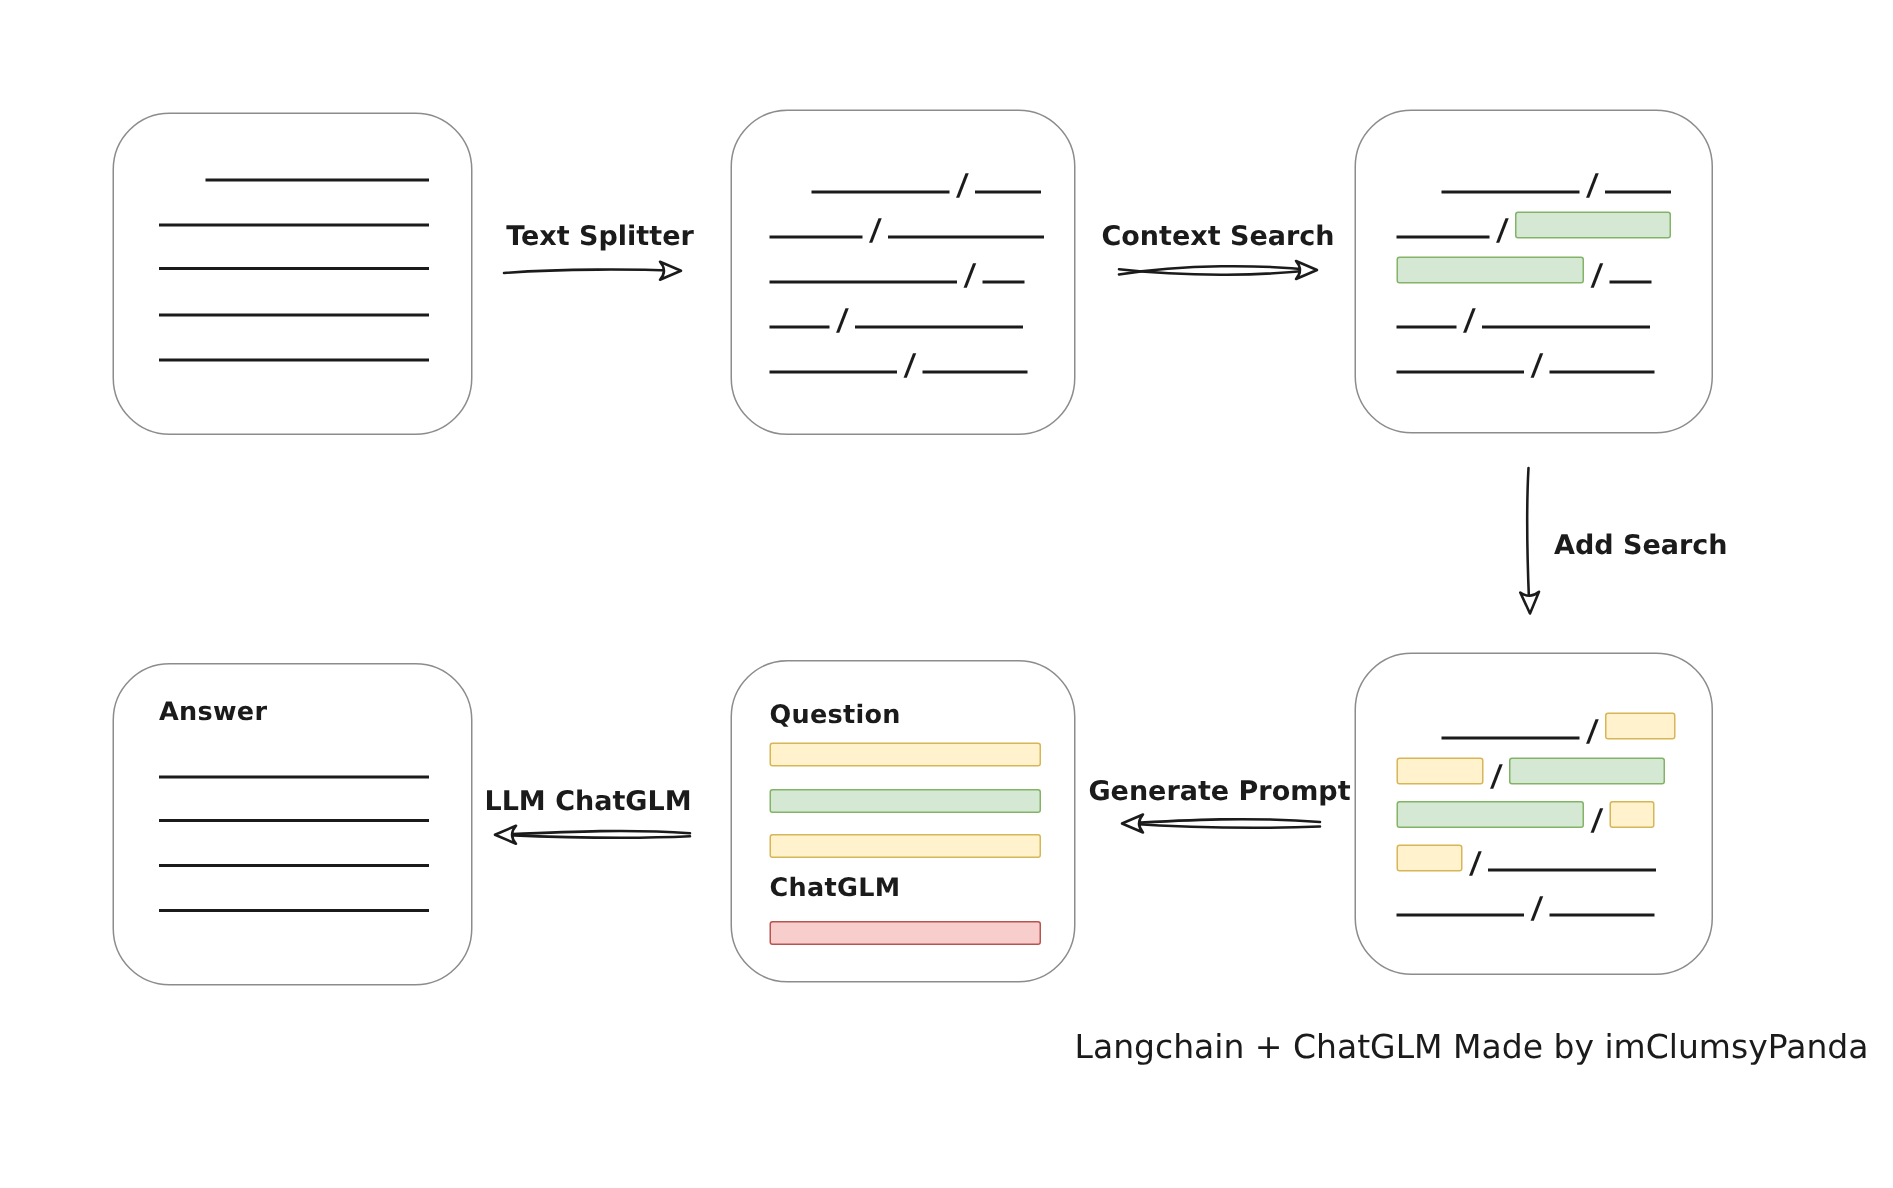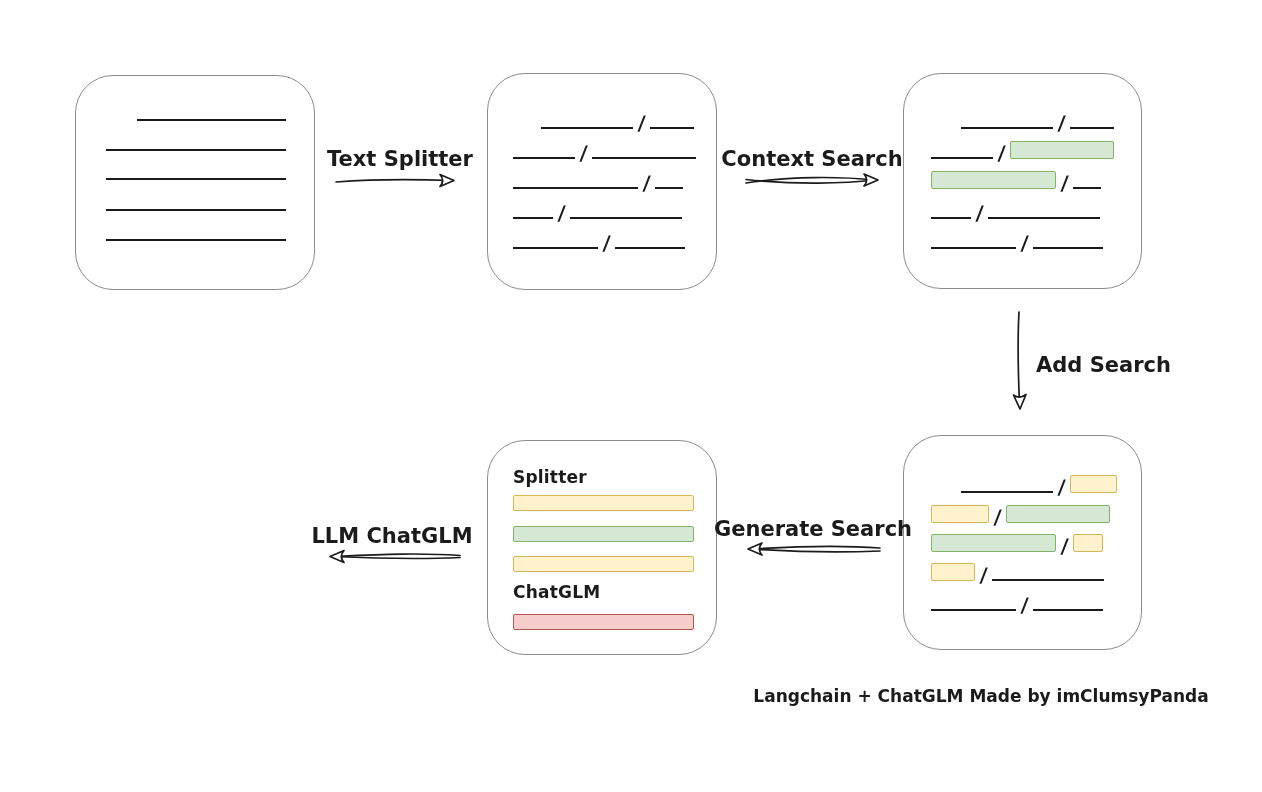--- a/index.html
+++ b/index.html
@@ -25,29 +25,29 @@
     display:inline-block;box-sizing:border-box;border-radius:2px;flex:none;
     border:1.6px solid #000;
   }
   .chip-green{background:var(--green-fill,#d5e8d4);border-color:var(--green-stroke,#82b366);}
   .chip-yellow{background:var(--yellow-fill,#fff2cc);border-color:var(--yellow-stroke,#d6b656);}
   .chip-red{background:var(--red-fill,#f8cecc);border-color:var(--red-stroke,#b85450);}
   .box-title{
     font-size:17px;font-weight:600;line-height:1.2;letter-spacing:0.2px;
   }
   .arrow-label{
-    position:absolute;font-size:21px;font-weight:600;white-space:nowrap;
+    position:absolute;font-size:18px;font-weight:600;white-space:nowrap;
     transform:translateX(-50%);
   }
   .arrow-label.no-center{transform:none;}
   .arrow-svg{position:absolute;overflow:visible;}
   .arrow-svg path{stroke:var(--ink,#1b1b1b);fill:none;stroke-width:1.7;stroke-linecap:round;stroke-linejoin:round;}
   .arrow-svg path.head{fill:#ffffff;}
   .caption{
-    position:absolute;font-size:17px;font-weight:700;white-space:nowrap;transform:translateX(-50%);
+    position:absolute;font-size:22px;font-weight:400;white-space:nowrap;transform:translateX(-50%);
   }
 </style>
 </head>
 <body>
 
 <div class="canvas">
 
   <div class="node" style="left: 75px; top: 75px; width: 240px; height: 215px;">
       <div class="row" style="left: 30px; top: 19px;">
         <span class="seg-line" style="width: 149px; margin-left: 31px;"></span>
@@ -141,36 +141,53 @@
         <span class="seg-line" style="width: 112px;"></span>
       </div>
       <div class="row" style="left: 27px; top: 149px;">
         <span class="seg-line" style="width: 85px;"></span>
         <span class="slash">/</span>
         <span class="seg-line" style="width: 70px;"></span>
       </div>
     </div>
   <div class="node" style="left: 487px; top: 440px; width: 230px; height: 215px;">
       <div class="row" style="left: 25px; top: 20px;">
-        <span class="box-title">Splitter</span>
+        <span class="box-title">Question</span>
       </div>
       <div class="row" style="left: 25px; top: 44px;">
         <span class="chip chip-yellow" style="width: 181px; height: 16px;"></span>
       </div>
       <div class="row" style="left: 25px; top: 75px;">
         <span class="chip chip-green" style="width: 181px; height: 16px;"></span>
       </div>
       <div class="row" style="left: 25px; top: 105px;">
         <span class="chip chip-yellow" style="width: 181px; height: 16px;"></span>
       </div>
       <div class="row" style="left: 25px; top: 135px;">
         <span class="box-title">ChatGLM</span>
       </div>
       <div class="row" style="left: 25px; top: 163px;">
         <span class="chip chip-red" style="width: 181px; height: 16px;"></span>
+      </div>
+    </div>
+  <div class="node" style="left: 75px; top: 442px; width: 240px; height: 215px;">
+      <div class="row" style="left: 30px; top: 16px;">
+        <span class="box-title">Answer</span>
+      </div>
+      <div class="row" style="left: 30px; top: 50px;">
+        <span class="seg-line" style="width: 180px;"></span>
+      </div>
+      <div class="row" style="left: 30px; top: 79px;">
+        <span class="seg-line" style="width: 180px;"></span>
+      </div>
+      <div class="row" style="left: 30px; top: 109px;">
+        <span class="seg-line" style="width: 180px;"></span>
+      </div>
+      <div class="row" style="left: 30px; top: 139px;">
+        <span class="seg-line" style="width: 180px;"></span>
       </div>
     </div>
 
   <svg class="arrow-svg" style="left:330px;top:170px" width="140" height="22" viewBox="0 0 140 22">
     <path d="M6,12 C 45,9 95,9.5 121,10.5"></path>
     <path class="head" d="M110,4.5 L124,10.5 L110,16.5 C 113.5,12.5 113.5,8.5 110,4.5 Z"></path>
   </svg>
   <div class="arrow-label" style="left:400px;top:147px">Text Splitter</div>
 
   <svg class="arrow-svg" style="left:740px;top:170px" width="152" height="22" viewBox="0 0 152 22">
@@ -184,21 +201,21 @@
     <path d="M11,4 C 9,40 10.5,72 11.5,96"></path>
     <path class="head" d="M5.5,87 L12,101 L18,86.5 C 13.8,90 9.8,90 5.5,87 Z"></path>
   </svg>
   <div class="arrow-label no-center" style="left:1036px;top:353px">Add Search</div>
 
   <svg class="arrow-svg" style="left:734px;top:539px" width="152" height="22" viewBox="0 0 152 22">
     <path d="M146,9 C 100,5.5 58,7.5 17,10"></path>
     <path d="M146,12 C 98,14 55,12.5 17,10"></path>
     <path class="head" d="M28,4 L14,10 L28,16 C 24.5,12 24.5,8 28,4 Z"></path>
   </svg>
-  <div class="arrow-label" style="left:813px;top:517px">Generate Search</div>
+  <div class="arrow-label" style="left:813px;top:517px">Generate Prompt</div>
 
   <svg class="arrow-svg" style="left:318px;top:546px" width="148" height="22" viewBox="0 0 148 22">
     <path d="M142,9.5 C 100,6.5 60,8.5 15,10.5"></path>
     <path d="M142,11.5 C 100,13.5 60,12.5 15,10.5"></path>
     <path class="head" d="M26,4.5 L12,10.5 L26,16.5 C 22.5,12.5 22.5,8.5 26,4.5 Z"></path>
   </svg>
   <div class="arrow-label" style="left:392px;top:524px">LLM ChatGLM</div>
 
   <div class="caption" style="left:981px;top:686px">Langchain + ChatGLM Made by imClumsyPanda</div>
 

